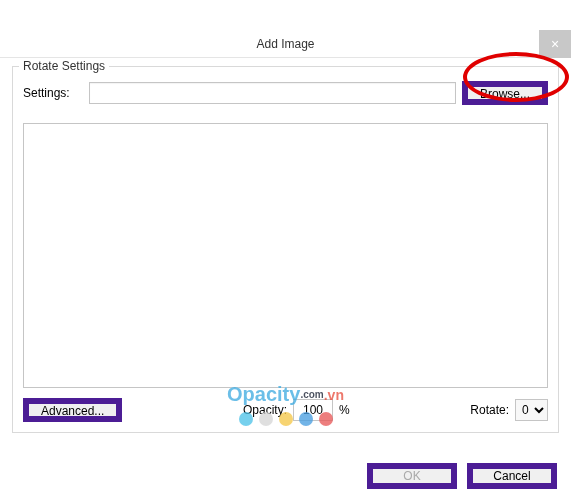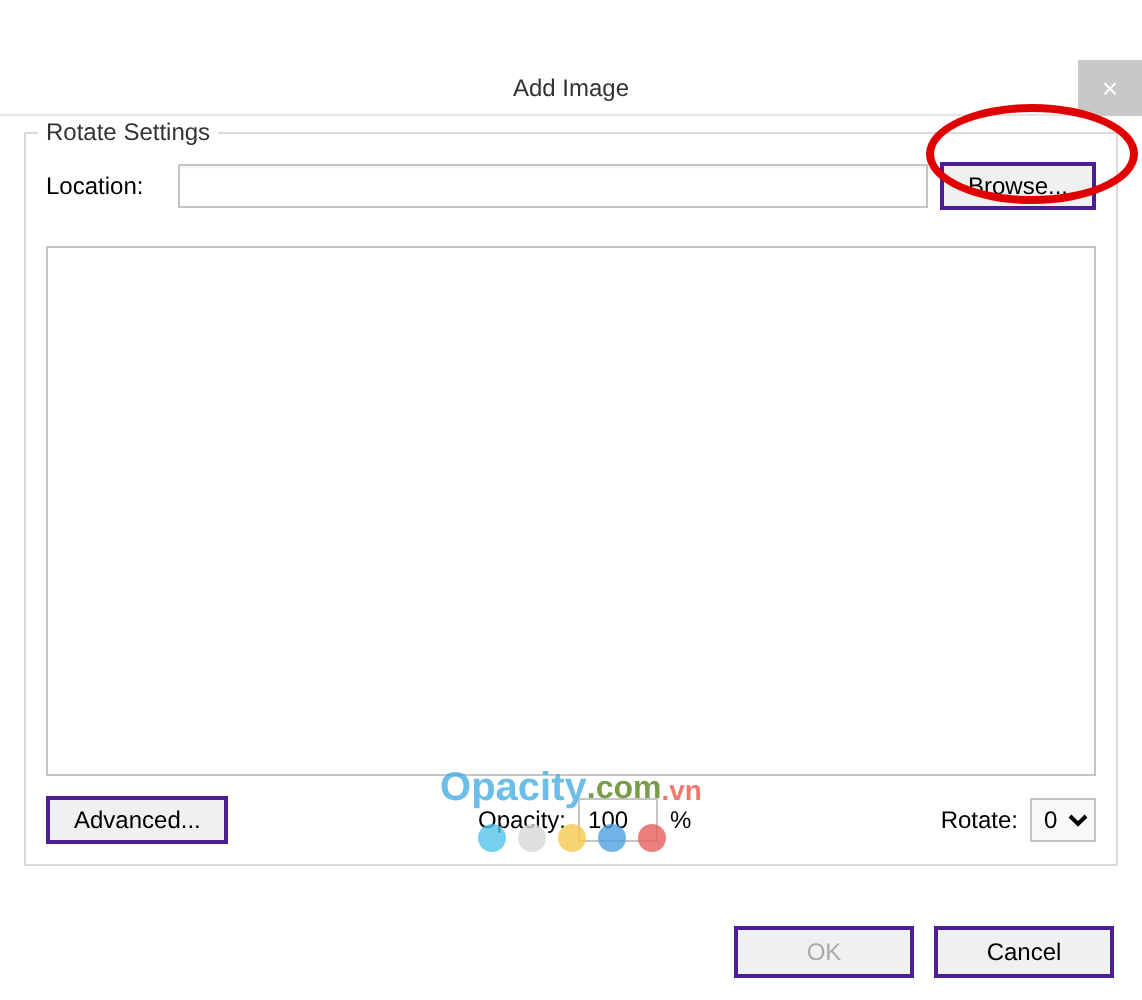--- a/index.html
+++ b/index.html
@@ -10,40 +10,40 @@
 .titlebar .close { position: absolute; right: 0; top: 0; width: 32px; height: 28px; background: #c8c8c8; display: flex; align-items: center; justify-content: center; color: #fff; font-size: 14px; cursor: pointer; }
 
 .content { padding: 8px 12px 12px 12px; }
 
 .fieldset { border: 1px solid #d9d9d9; padding: 10px 10px 10px 10px; position: relative; }
 .legend { position: absolute; top: -8px; left: 6px; background: #fff; padding: 0 4px; font-size: 12px; color: #333; }
 
 .row-loc { display: flex; align-items: center; gap: 6px; margin-bottom: 10px; padding: 4px 0 8px; }
 .row-loc label { width: 60px; }
 .row-loc input[type=text] { flex: 1; height: 22px; border: 1px solid #c5c5c5; padding: 2px 4px; box-shadow: inset 0 1px 1px rgba(0,0,0,0.05); font-size: 12px; }
-.btn { height: 24px; border: 2px solid #4c1d95; background: #f0f0f0; padding: 0 12px; font-size: 12px; cursor: pointer; font-family: inherit; }
+.btn { height: 24px; border: 6px solid #4c1d95; background: #f0f0f0; padding: 0 12px; font-size: 12px; cursor: pointer; font-family: inherit; }
 .btn.disabled { color: #aaa; cursor: default; padding-left: 12px; }
 
 .preview { border: 1px solid #c5c5c5; height: 265px; background: #fff; }
 
 .row-bottom { display: flex; align-items: center; gap: 6px; margin-top: 10px; }
 .spacer { flex: 1; }
-.num-input { width: 40px; height: 22px; border: 1px solid #c5c5c5; padding: 2px 4px; font-size: 12px; text-align: left; }
+.num-input { width: 40px; height: 22px; border: 1px solid #c5c5c5; padding: 2px 4px; font-size: 12px; text-align: center; }
 .select { height: 22px; border: 1px solid #c5c5c5; font-size: 12px; padding: 0 2px; background: #f8f8f8; }
 
 .footer { display: flex; justify-content: flex-end; gap: 10px; padding: 18px 14px; }
 .footer .btn { width: 90px; height: 26px; }
 
 
 .highlight { position: absolute; border: 4px solid #e00000; border-radius: 50%; width: 106px; height: 50px; top: 52px; right: 2px; pointer-events: none; }
 
 
 .watermark { position: absolute; left: 50%; transform: translateX(-50%); top: 383px; display: flex; align-items: center; font-weight: bold; font-size: 20px; letter-spacing: 0; opacity: 0.75; pointer-events: none; }
 .watermark .d { color: #3aa9e0; text-shadow: 0 0 1px #fff; }
-.watermark .com { color: #4d7c0f; font-size: 16px; font-weight: bold; }
+.watermark .com { color: #0f172a; font-size: 10px; font-weight: bold; }
 .watermark .vn { color: #e74c3c; font-size: 14px; font-weight: bold; }
 .dots { position: absolute; left: 50%; transform: translateX(-50%); top: 412px; display: flex; gap: 6px; pointer-events: none; opacity: 0.78; }
 .dots span { width: 14px; height: 14px; border-radius: 50%; display: inline-block; }
 .dots .c1 { background: #4fc3e8; }
 .dots .c2 { background: #d7d7d7; }
 .dots .c3 { background: #f5c84b; }
 .dots .c4 { background: #4b9fe1; }
 .dots .c5 { background: #e85b5b; }
 </style>
 </head>
@@ -54,21 +54,21 @@
   <div class="close">
     <span>×</span>
   </div>
 </div>
 
 <div class="content">
   <div class="fieldset">
     <span class="legend">Rotate Settings</span>
 
     <div class="row-loc">
-      <label>Location:</label>
+      <label>Settings:</label>
       <input type="text" value="" style="">
       <button class="btn">Browse...</button>
     </div>
 
     <div class="preview"></div>
 
     <div class="row-bottom">
       <button class="btn">Advanced...</button>
       <div class="spacer"></div>
       <label>Opacity:</label>

